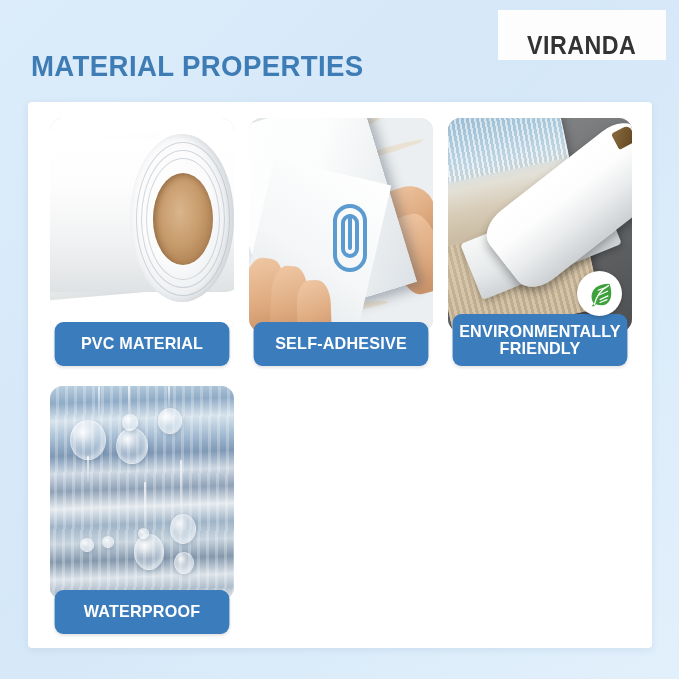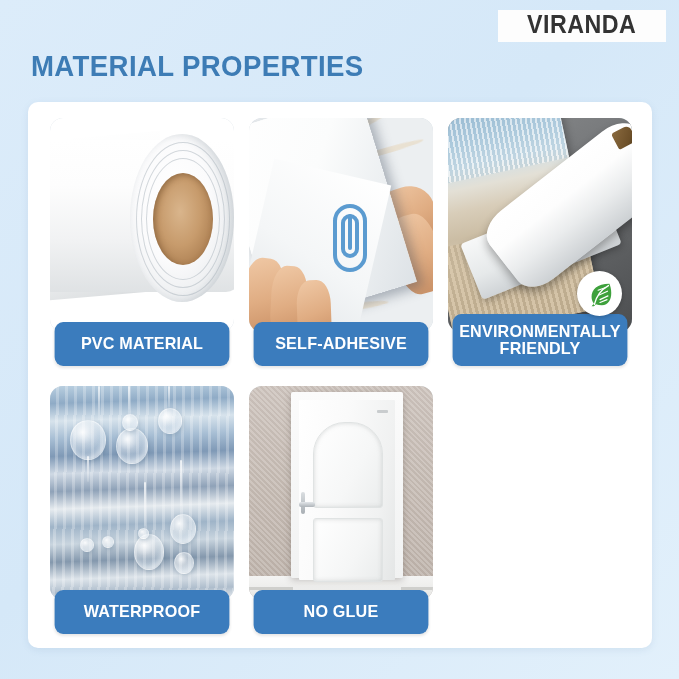--- a/index.html
+++ b/index.html
@@ -9,42 +9,42 @@
     font-family:"Liberation Sans", sans-serif;
     position:relative;
   }
   #page{
     position:absolute;inset:0;
     background:linear-gradient(135deg,#dcecfa 0%,#d5e8f8 45%,#e2f0fb 100%);
   }
 
   
   .logo-box{
-    position:absolute;left:498px;top:10px;width:168px;height:32px;
+    position:absolute;left:498px;top:10px;width:168px;height:50px;
     background:#fdfdfd;
-    display:flex;align-items:flex-start;justify-content:center;
+    display:flex;align-items:flex-end;justify-content:center;
   }
   .logo-text{
     font-size:25px;font-weight:bold;color:#333333;
     letter-spacing:0.5px;
     transform:scaleX(0.93);
     font-family:"Liberation Sans", sans-serif;
   }
   .page-title{
     position:absolute;left:31px;top:49px;
     font-size:30px;font-weight:bold;color:#3d7cb5;
     letter-spacing:0.4px;
     transform:scaleX(0.92);transform-origin:left center;
     white-space:nowrap;
   }
 
   
   .panel{
     position:absolute;left:28px;top:102px;width:624px;height:546px;
-    background:#ffffff;border-radius:10px;
+    background:#ffffff;border-radius:4px;
     box-shadow:0 2px 7px rgba(90,130,170,.13);
   }
 
   .grid{
     position:absolute;left:22px;top:16px;
     width:582px;height:516px;
     display:grid;
     grid-template-columns:repeat(3,184px);
     grid-template-rows:repeat(2,248px);
     column-gap:15px;row-gap:20px;
@@ -424,34 +424,16 @@
           <div class="drop" style="left:52px;top:150px;width:10px;height:10px;"></div>
           <div class="drop" style="left:88px;top:142px;width:9px;height:9px;"></div>
           <div class="drop" style="left:124px;top:166px;width:18px;height:20px;"></div>
         </div>
         <div class="label">
           <span>WATERPROOF</span>
         </div>
       </div>
 
 
-      <div class="card">
-        <div class="thumb">
-          <div class="ng-bg"></div>
-          <div class="ng-base"></div>
-          <div class="ng-base-l"></div>
-          <div class="ng-base-r"></div>
-          <div class="ng-frame"></div>
-          <div class="ng-door"></div>
-          <div class="ng-panel-top"></div>
-          <div class="ng-panel-bot"></div>
-          <div class="ng-vent"></div>
-          <div class="ng-handle2"></div>
-          <div class="ng-handle"></div>
-        </div>
-        <div class="label">
-          <span>NO GLUE</span>
-        </div>
-      </div>
 
     </div>
   </div>
 </div>
 
 </body></html>

